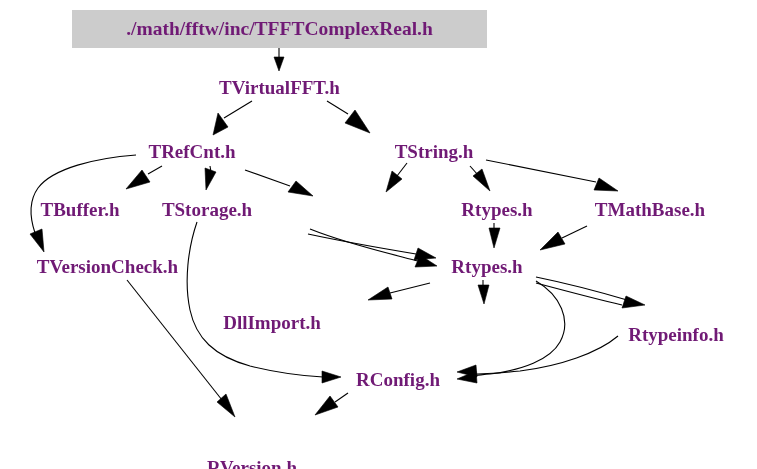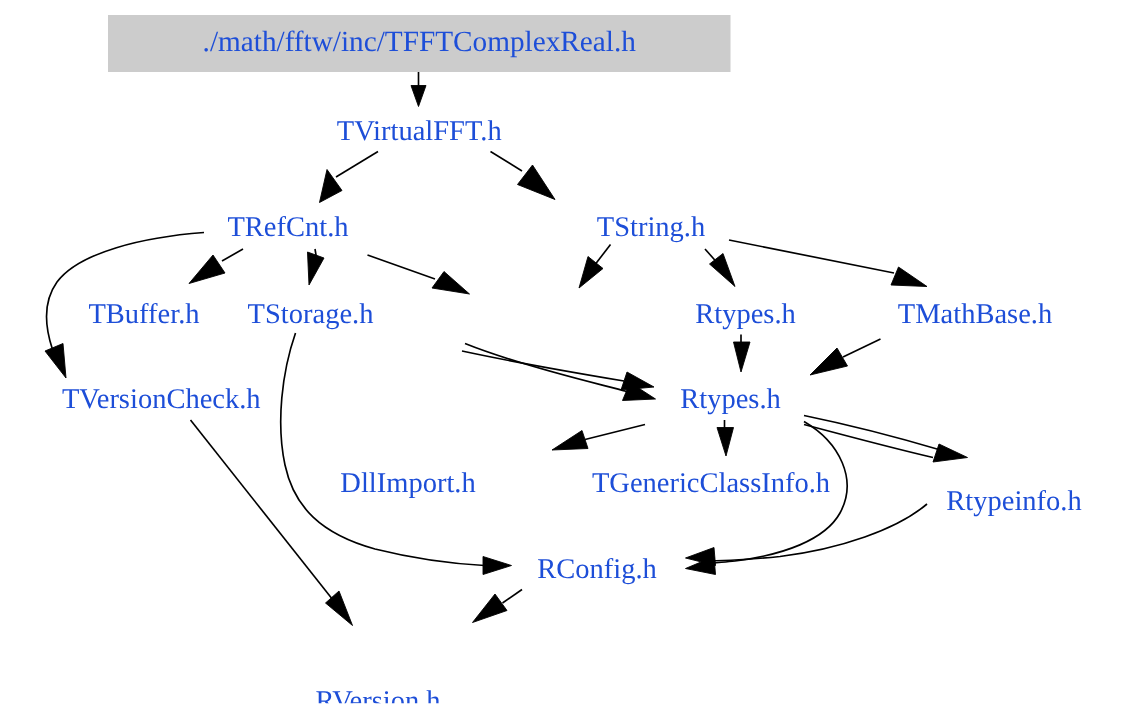--- a/index.html
+++ b/index.html
@@ -31,24 +31,25 @@
     fill: #000000;
     stroke: #000000;
     stroke-width: 0.6;
   }
   .node-box {
     position: absolute;
     display: flex;
     align-items: center;
     justify-content: center;
     white-space: nowrap;
-    color: #1d4ed8;
+    color: #701a75;
     font-size: 19px;
     line-height: 1;
     letter-spacing: 0px;
+    font-weight: bold;
   }
   .node-box.root-node {
     background: #cccccc;
     font-size: 19.5px;
   }
 </style>
 </head>
 <body>
 
 <div id="diagram-root">
@@ -169,36 +170,35 @@
   </svg>
 
   <div class="node-box root-node" style="left:72px; top:10px; width:415px; height:38px;">./math/fftw/inc/TFFTComplexReal.h</div>
 
   <div class="node-box" style="left:198px; top:74px; width:163px; height:26px;">TVirtualFFT.h</div>
 
   <div class="node-box" style="left:136px; top:138px; width:112px; height:26px;">TRefCnt.h</div>
 
   <div class="node-box" style="left:382px; top:138px; width:104px; height:26px;">TString.h</div>
 
-  <div class="node-box" style="left:47px; top:196px; width:98px; height:26px;">TBuffer.h</div>
+  <div class="node-box" style="left:31px; top:196px; width:98px; height:26px;">TBuffer.h</div>
 
   <div class="node-box" style="left:149px; top:196px; width:116px; height:26px;">TStorage.h</div>
 
 
   <div class="node-box" style="left:445px; top:196px; width:104px; height:26px;">Rtypes.h</div>
 
   <div class="node-box" style="left:578px; top:196px; width:144px; height:26px;">TMathBase.h</div>
 
   <div class="node-box" style="left:440px; top:253px; width:94px; height:26px;">Rtypes.h</div>
 
   <div class="node-box" style="left:8px; top:253px; width:199px; height:26px;">TVersionCheck.h</div>
 
   <div class="node-box" style="left:212px; top:309px; width:120px; height:26px;">DllImport.h</div>
 
-  <div class="node-box" style="left:356px; top:309px; width:236px; height:26px;">TGenericClassInfo.h</div>
 
   <div class="node-box" style="left:612px; top:321px; width:128px; height:26px;">Rtypeinfo.h</div>
 
   <div class="node-box" style="left:342px; top:366px; width:112px; height:26px;">RConfig.h</div>
 
   <div class="node-box" style="left:194px; top:426px; width:116px; height:26px;margin-top:28px;">RVersion.h</div>
 
 </div>
 
 </body></html>

